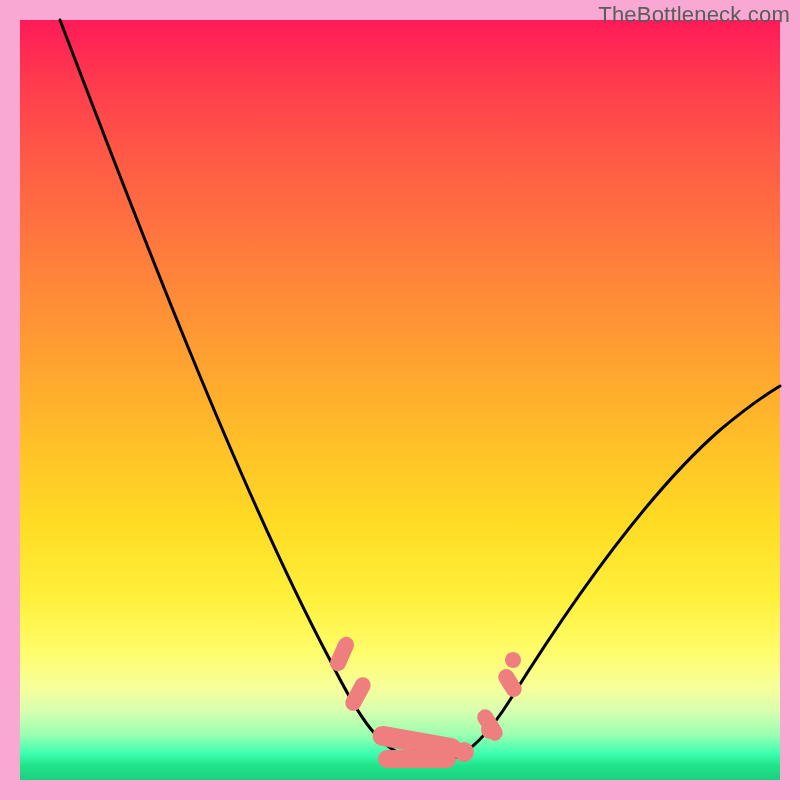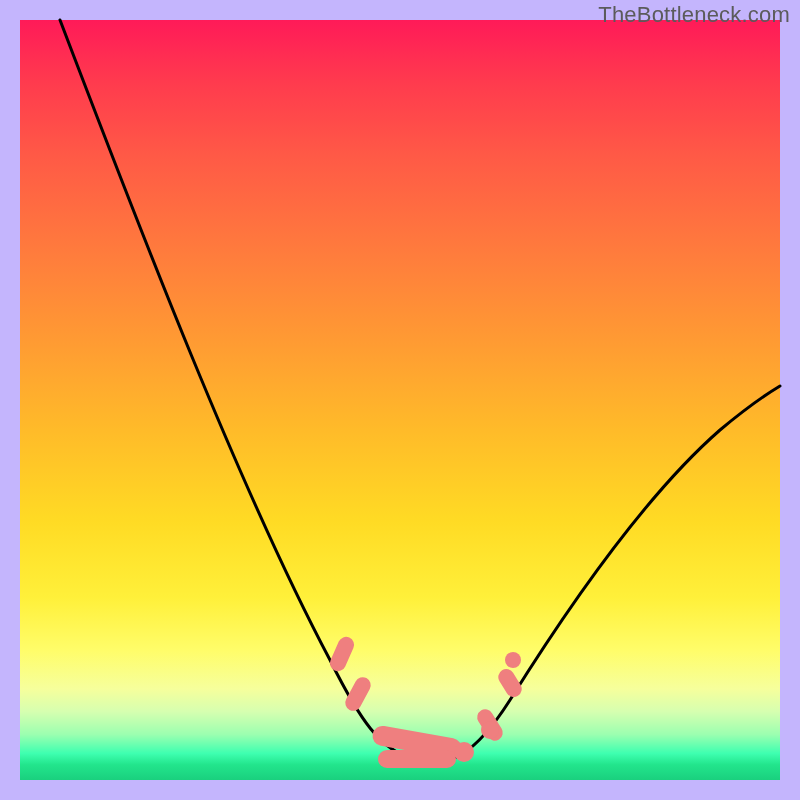--- a/index.html
+++ b/index.html
@@ -10,21 +10,21 @@
     background: #000;
     overflow: hidden;
     font-family: Arial, Helvetica, sans-serif;
   }
   .frame {
     position: absolute;
     top: 0;
     left: 0;
     width: 800px;
     height: 800px;
-    background: #c4b5fd;
+    background: #f9a8d4;
   }
   .plot-area {
     position: absolute;
     top: 20px;
     left: 20px;
     width: 760px;
     height: 760px;
     
     background: linear-gradient(to bottom,
       #ff1a58 0%,

